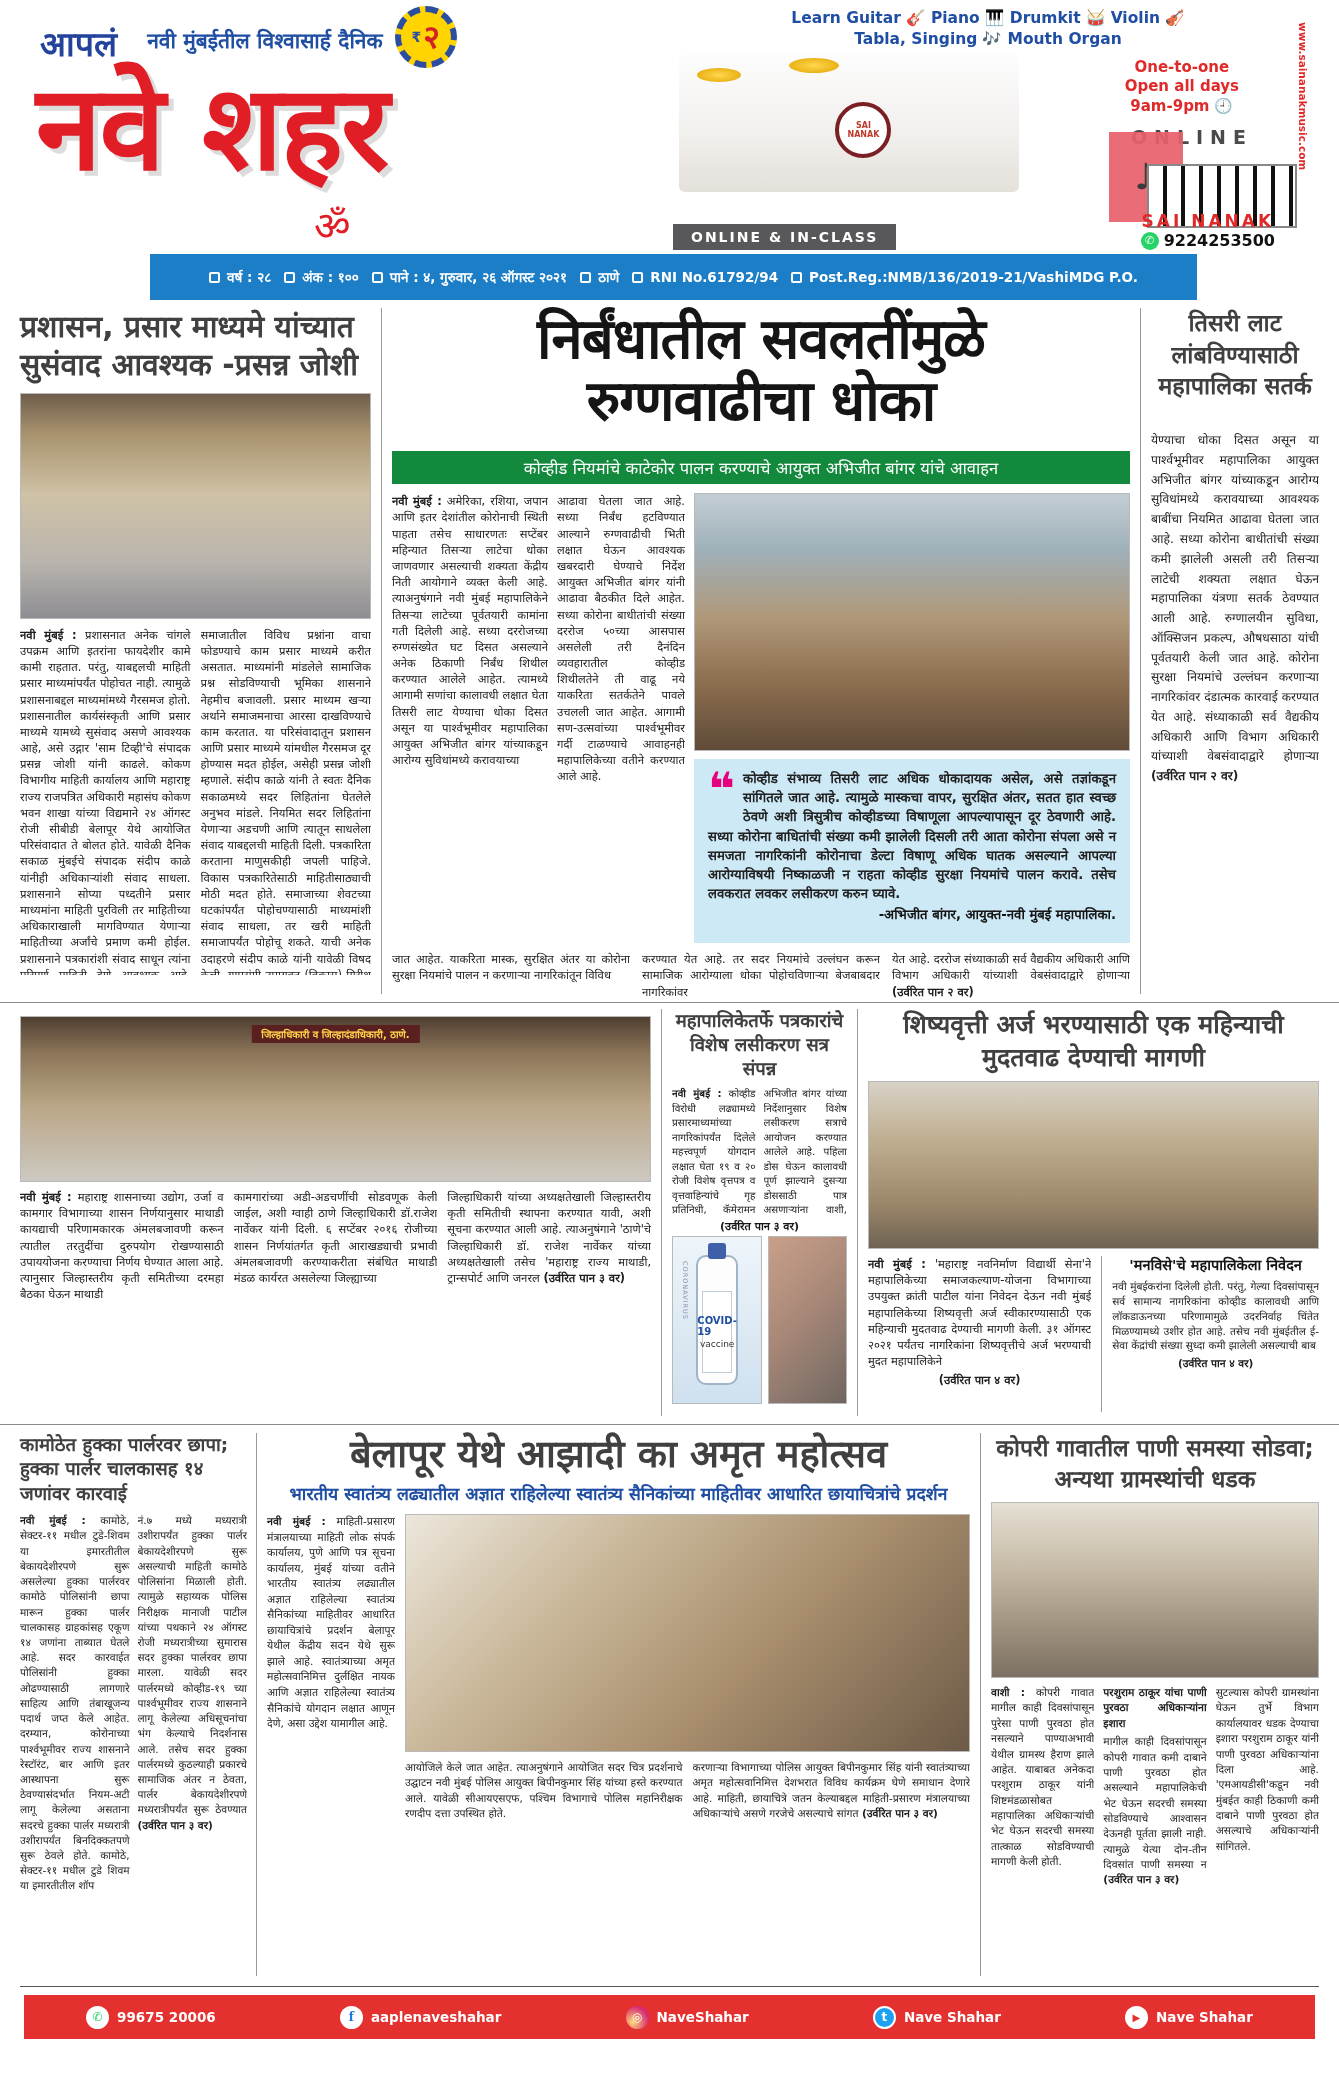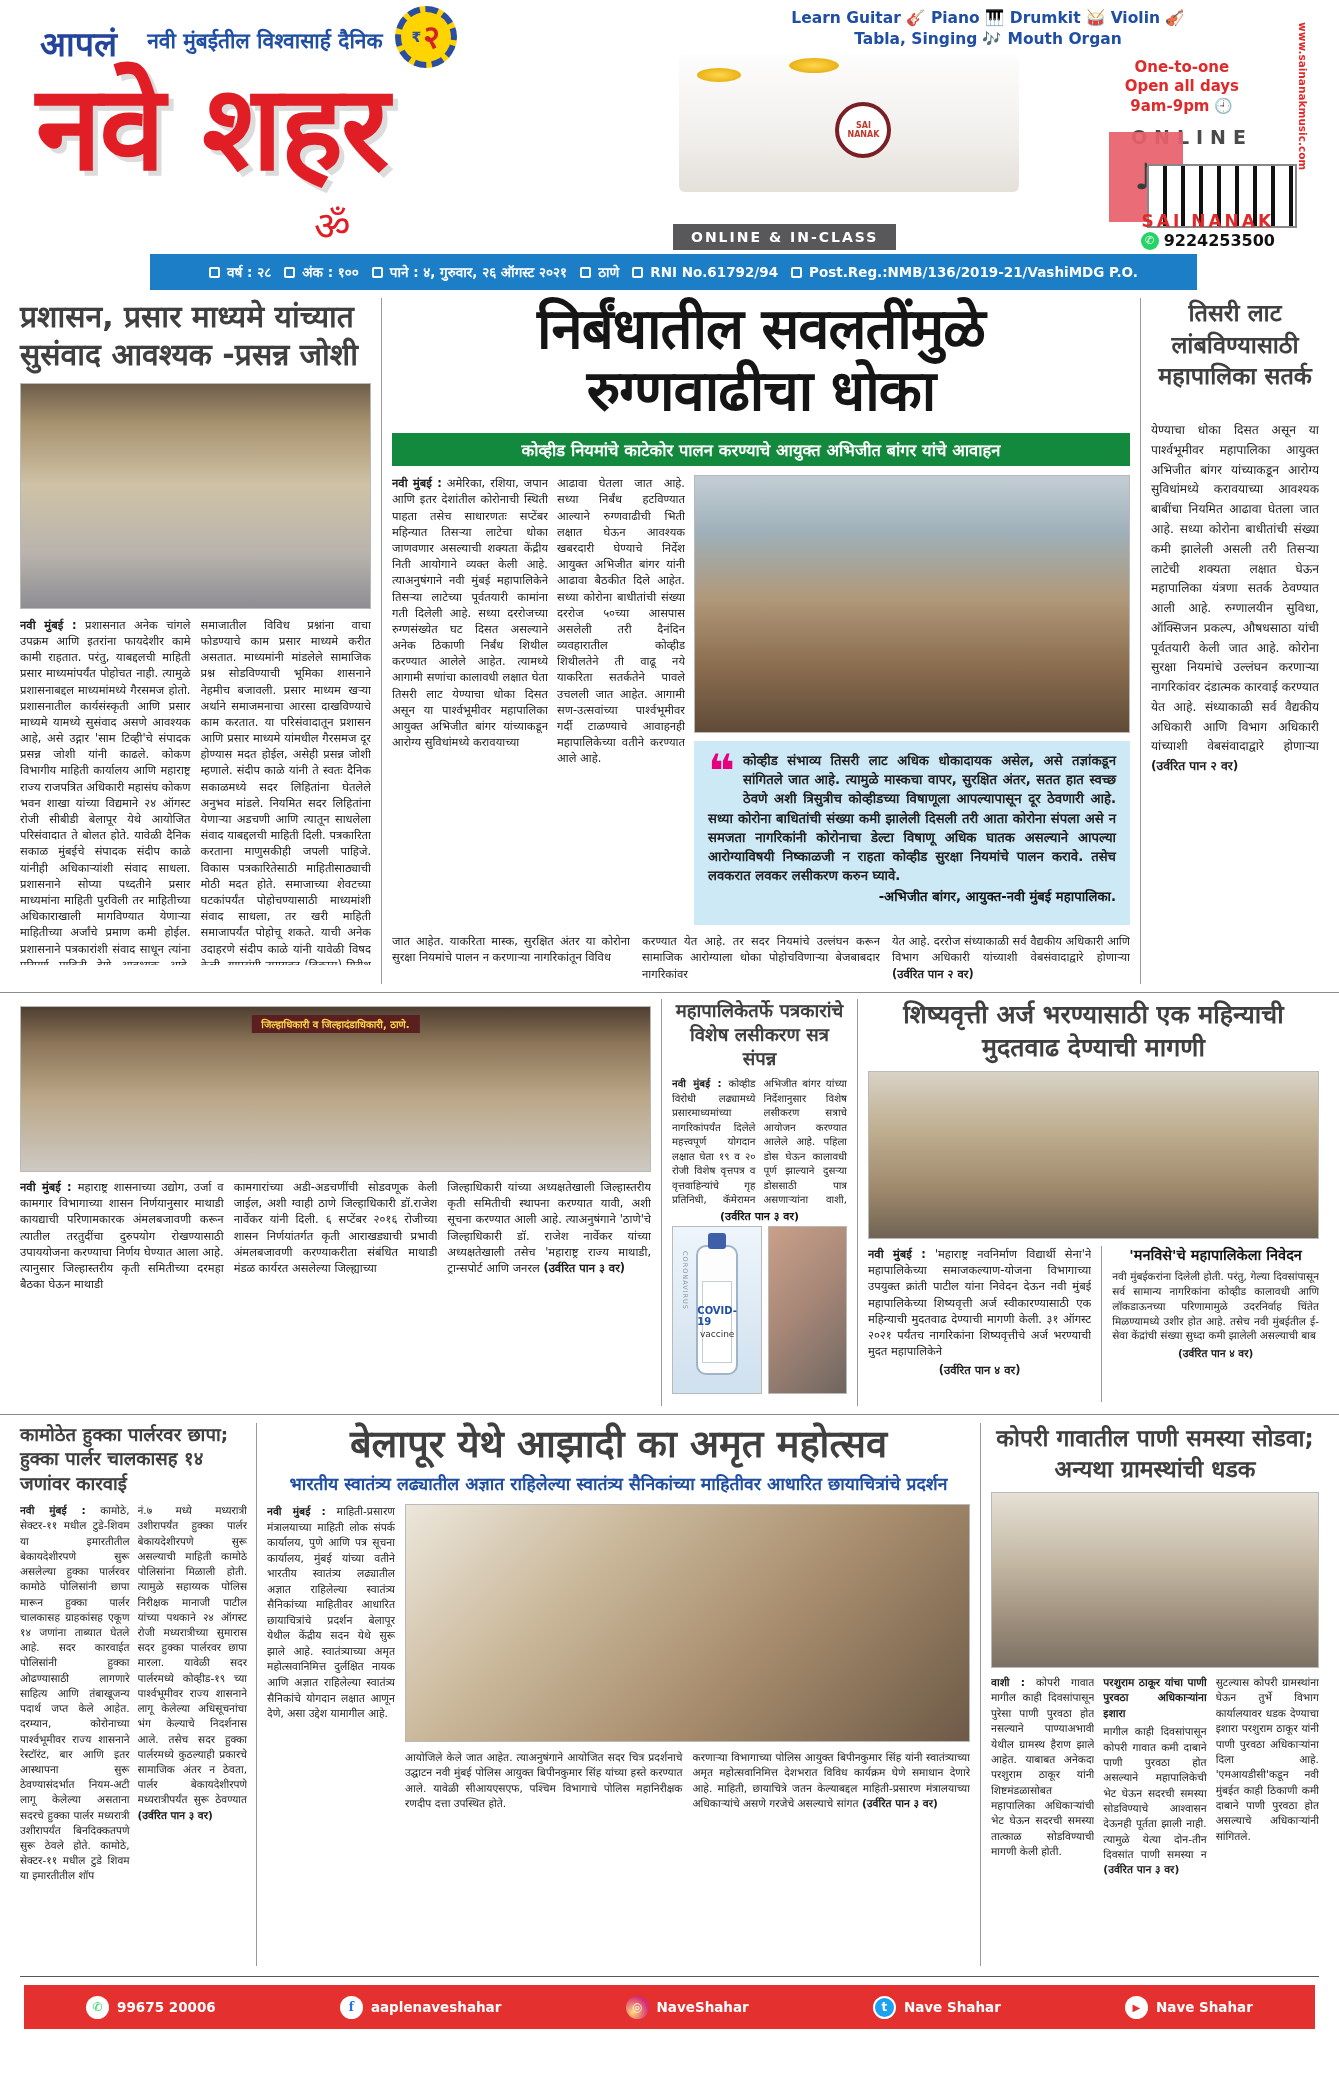--- a/index.html
+++ b/index.html
@@ -39,21 +39,21 @@
   .ad-bottom { position:absolute; left:0; right:0; bottom:0; display:flex; align-items:flex-end; gap:10px; }
   .class-bar { background:#58585a; color:#fff; font-weight:bold; font-size:14px; letter-spacing:2px; padding:5px 18px; }
   .ad-brandcol { margin-left:auto; margin-right:28px; text-align:center; }
   .ad-brand { color:#e02a2a; font-weight:800; font-size:17px; letter-spacing:3px; }
   .ad-phone { display:flex; align-items:center; gap:5px; font-weight:800; font-size:16px; color:#111; }
   .wa-dot { width:18px; height:18px; border-radius:50%; background:#25d366; color:#fff; font-size:11px;
     display:inline-flex; align-items:center; justify-content:center; }
   .ad-site { position:absolute; right:-6px; top:14px; writing-mode:vertical-rl; color:#e02a2a; font-weight:bold; font-size:10.5px; }
 
   
-  .infobar { background:#1b7ec6; color:#fff; margin:4px 142px 0 150px; height:36px; display:flex;
+  .infobar { background:#1b7ec6; color:#fff; margin:4px 142px 0 150px; height:46px; display:flex;
     align-items:center; justify-content:center; gap:13px; font-weight:bold; font-size:13.5px; }
   .infobar .sq { width:11px; height:11px; border:2px solid #fff; border-radius:2px; display:inline-block; flex:0 0 auto; }
   .infobar .item { display:flex; align-items:center; gap:7px; white-space:nowrap; }
 
   
   section { display:flex; padding:8px 20px 0 20px; }
   .body-text { font-size:11.4px; line-height:1.42; text-align:justify; color:#1d1d1d; overflow:hidden; }
   .dateline { font-weight:bold; }
   .cont { font-weight:bold; white-space:nowrap; }
   .photo { position:relative; width:100%; border:1px solid #b9b9b9; }
@@ -64,22 +64,22 @@
   .top-section { height:694px; }
   .t-left { width:362px; padding-right:10px; }
   .a1-headline { font-size:30px; line-height:1.28; }
   .photo-a1 { height:226px; margin:8px 0 8px 0;
     background:linear-gradient(180deg,#6e5d4b 0%,#a9936f 18%,#cfc2a6 45%,#b9b4ad 75%,#8e8d93 100%); }
   .a1-cols { display:flex; gap:10px; height:348px; }
   .a1-cols > div { flex:1; }
 
   .t-center { width:759px; padding:0 10px; }
   .main-headline { text-align:center; font-size:56px; font-weight:800; line-height:1.1; letter-spacing:-1px; }
-  .green-bar { background:#12893c; color:#fff; font-weight:bold; font-size:16.5px; text-align:center;
-    padding:5px 4px; margin-top:12px; }
+  .green-bar { background:#12893c; color:#fff; font-weight:normal; font-size:16.5px; text-align:center;
+    padding:5px 4px; margin-top:20px; }
   .main-grid { display:flex; gap:9px; margin-top:9px; height:450px; }
   .icol1 { width:156px; flex:0 0 auto; }
   .icol2 { width:128px; flex:0 0 auto; }
   .stack { flex:1; display:flex; flex-direction:column; gap:8px; }
   .photo-main { flex:1;
     background:linear-gradient(180deg,#c3ced4 0%,#9fb0b9 22%,#b09879 48%,#8a6c4e 75%,#5f4b38 100%); }
   .quote-box { height:184px; background:#cde9f6; padding:10px 14px 8px 14px; position:relative; overflow:hidden; }
   .quote-mark { float:left; color:#e6007e; font-size:46px; line-height:.8; margin:2px 8px 0 0; font-weight:800; }
   .quote-text { font-size:13.2px; line-height:1.45; font-weight:bold; color:#222; text-align:justify; }
   .quote-attr { text-align:right; font-weight:800; font-size:13.2px; margin-top:2px; }

